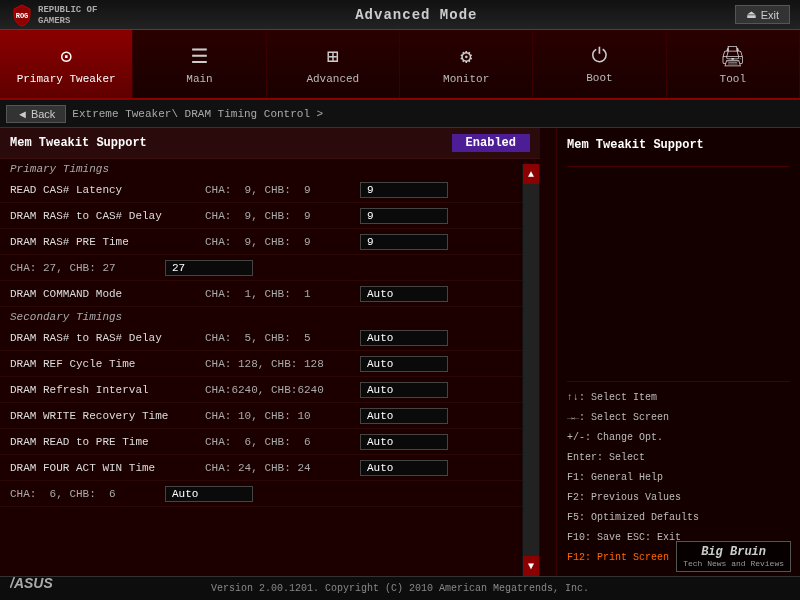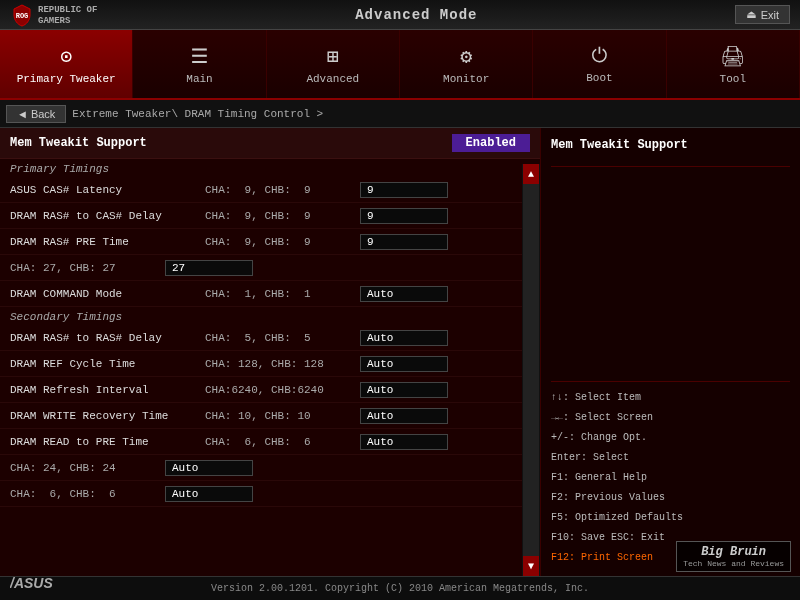--- a/index.html
+++ b/index.html
@@ -98,20 +98,21 @@
     .breadcrumb-text {
       color: #aaa;
       font-size: 11px;
     }
 
     
     .content {
       display: flex;
       width: 100%;
       height: calc(600px - 30px - 70px - 28px - 24px);
+      gap: 16px;
     }
 
     
     .left-panel {
       width: 540px;
       background: #1c0000;
       padding: 0;
       overflow: hidden;
       position: relative;
     }
@@ -345,21 +346,21 @@
   <div class="left-panel">
 
     <div class="mem-tweakit-row">
       <span class="mem-tweakit-label">Mem Tweakit Support</span>
       <span class="enabled-badge">Enabled</span>
     </div>
 
     <div class="section-label">Primary Timings</div>
 
     <div class="timing-row">
-      <span class="timing-name">ASUS CAS# Latency</span>
+      <span class="timing-name">READ CAS# Latency</span>
       <span class="timing-cha">CHA:&nbsp;&nbsp;9, CHB:&nbsp;&nbsp;9</span>
       <input class="timing-value" value="9" readonly="" style="">
     </div>
     <div class="timing-row">
       <span class="timing-name">DRAM RAS# to CAS# Delay</span>
       <span class="timing-cha">CHA:&nbsp;&nbsp;9, CHB:&nbsp;&nbsp;9</span>
       <input class="timing-value" value="9" readonly="" style="">
     </div>
     <div class="timing-row">
       <span class="timing-name">DRAM RAS# PRE Time</span>
@@ -397,20 +398,21 @@
       <span class="timing-name">DRAM WRITE Recovery Time</span>
       <span class="timing-cha">CHA:&nbsp;10, CHB:&nbsp;10</span>
       <input class="timing-value" value="Auto" readonly="" style="">
     </div>
     <div class="timing-row">
       <span class="timing-name">DRAM READ to PRE Time</span>
       <span class="timing-cha">CHA:&nbsp;&nbsp;6, CHB:&nbsp;&nbsp;6</span>
       <input class="timing-value" value="Auto" readonly="" style="">
     </div>
     <div class="timing-row">
+      <span class="timing-name">DRAM FOUR ACT WIN Time</span>
       <span class="timing-cha">CHA:&nbsp;24, CHB:&nbsp;24</span>
       <input class="timing-value" value="Auto" readonly="" style="">
     </div>
     <div class="timing-row">
       <span class="timing-cha">CHA:&nbsp;&nbsp;6, CHB:&nbsp;&nbsp;6</span>
       <input class="timing-value" value="Auto" readonly="" style="">
     </div>
 
     <div class="scroll-area">
       <div class="scroll-up">▲</div>

